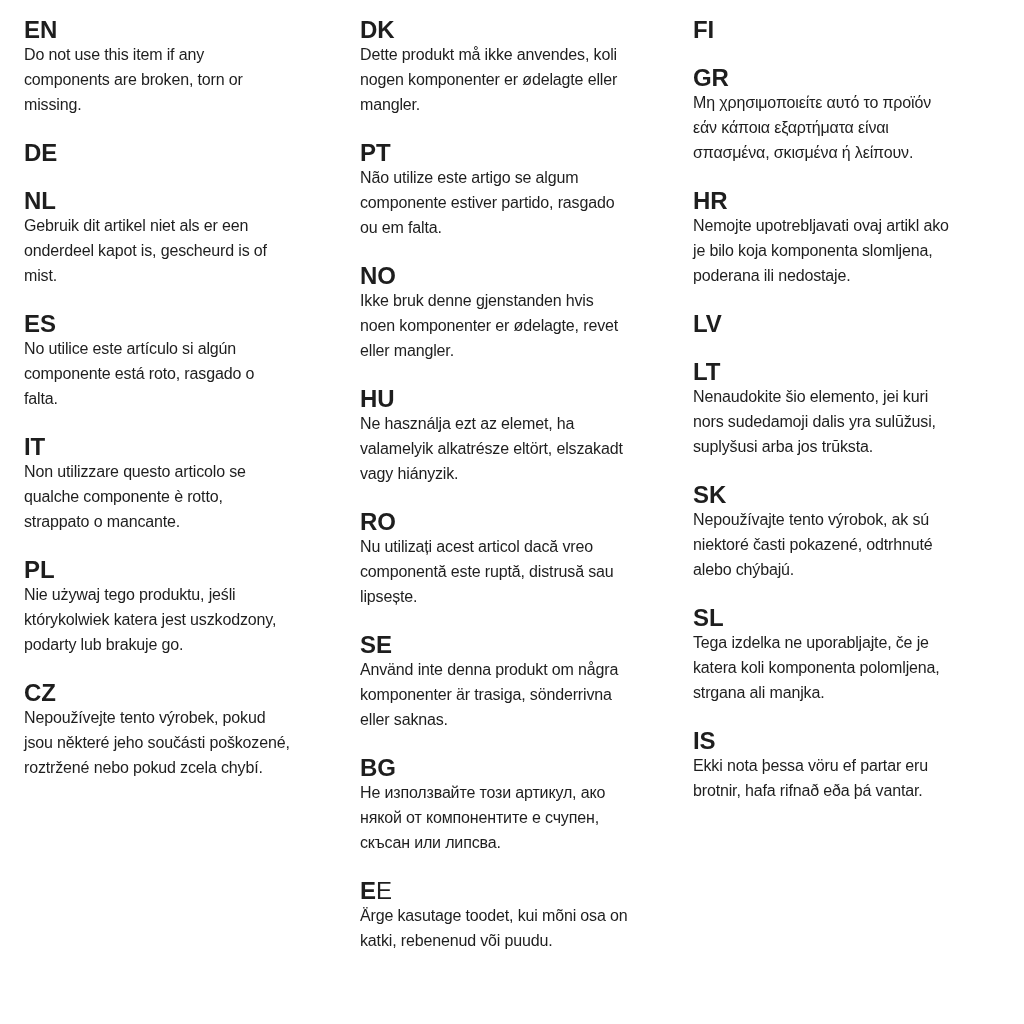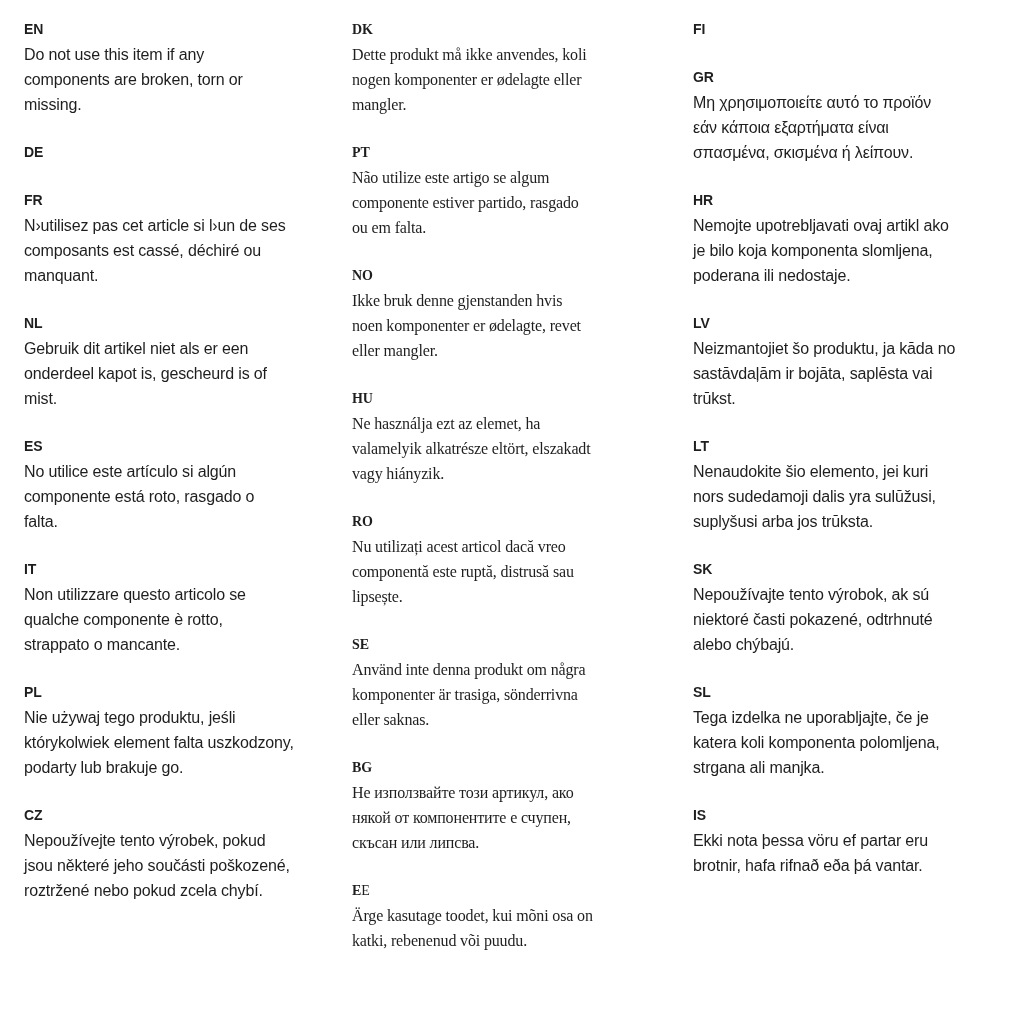--- a/index.html
+++ b/index.html
@@ -19,28 +19,28 @@
     height: 1024px;
     background: #ffffff;
     overflow: hidden;
   }
   .col {
     position: absolute;
     top: 17px;
     width: 322px;
   }
   .col1 { left: 24px; }
-  .col2 { left: 352px; font-family: Liberation Serif, serif; }
+  .col2 { left: 360px; }
   .col3 { left: 693px; }
   .lang-block {
     margin: 0 0 23px 0;
   }
   .lang-code {
     margin: 0;
-    font-size: 14px;
+    font-size: 24px;
     line-height: 25px;
     font-weight: bold;
     letter-spacing: -0.1px;
   }
   .lang-code .code-regular {
     font-weight: normal;
   }
   .lang-text {
     margin: 0;
     font-size: 16px;
@@ -57,47 +57,41 @@
       <section class="lang-block">
         <h3 class="lang-code"><span class="code-bold">EN</span></h3>
         <p class="lang-text">Do not use this item if any
 components are broken, torn or
 missing.</p>
       </section>
       <section class="lang-block">
         <h3 class="lang-code"><span class="code-bold">DE</span></h3>
       </section>
       <section class="lang-block">
-        <h3 class="lang-code"><span class="code-bold">FR</span></h3>
-        <p class="lang-text">N›utilisez pas cet article si l›un de ses
-composants est cassé, déchiré ou
-manquant.</p>
-      </section>
-      <section class="lang-block">
         <h3 class="lang-code"><span class="code-bold">NL</span></h3>
         <p class="lang-text">Gebruik dit artikel niet als er een
 onderdeel kapot is, gescheurd is of
 mist.</p>
       </section>
       <section class="lang-block">
         <h3 class="lang-code"><span class="code-bold">ES</span></h3>
         <p class="lang-text">No utilice este artículo si algún
 componente está roto, rasgado o
 falta.</p>
       </section>
       <section class="lang-block">
         <h3 class="lang-code"><span class="code-bold">IT</span></h3>
         <p class="lang-text">Non utilizzare questo articolo se
 qualche componente è rotto,
 strappato o mancante.</p>
       </section>
       <section class="lang-block">
         <h3 class="lang-code"><span class="code-bold">PL</span></h3>
         <p class="lang-text">Nie używaj tego produktu, jeśli
-którykolwiek element falta uszkodzony,
+którykolwiek katera jest uszkodzony,
 podarty lub brakuje go.</p>
       </section>
       <section class="lang-block">
         <h3 class="lang-code"><span class="code-bold">CZ</span></h3>
         <p class="lang-text">Nepoužívejte tento výrobek, pokud
 jsou některé jeho součásti poškozené,
 roztržené nebo pokud zcela chybí.</p>
       </section>
     </div>
   <div class="col col2">
@@ -160,23 +154,20 @@
 σπασμένα, σκισμένα ή λείπουν.</p>
       </section>
       <section class="lang-block">
         <h3 class="lang-code"><span class="code-bold">HR</span></h3>
         <p class="lang-text">Nemojte upotrebljavati ovaj artikl ako
 je bilo koja komponenta slomljena,
 poderana ili nedostaje.</p>
       </section>
       <section class="lang-block">
         <h3 class="lang-code"><span class="code-bold">LV</span></h3>
-        <p class="lang-text">Neizmantojiet šo produktu, ja kāda no
-sastāvdaļām ir bojāta, saplēsta vai
-trūkst.</p>
       </section>
       <section class="lang-block">
         <h3 class="lang-code"><span class="code-bold">LT</span></h3>
         <p class="lang-text">Nenaudokite šio elemento, jei kuri
 nors sudedamoji dalis yra sulūžusi,
 suplyšusi arba jos trūksta.</p>
       </section>
       <section class="lang-block">
         <h3 class="lang-code"><span class="code-bold">SK</span></h3>
         <p class="lang-text">Nepoužívajte tento výrobok, ak sú

